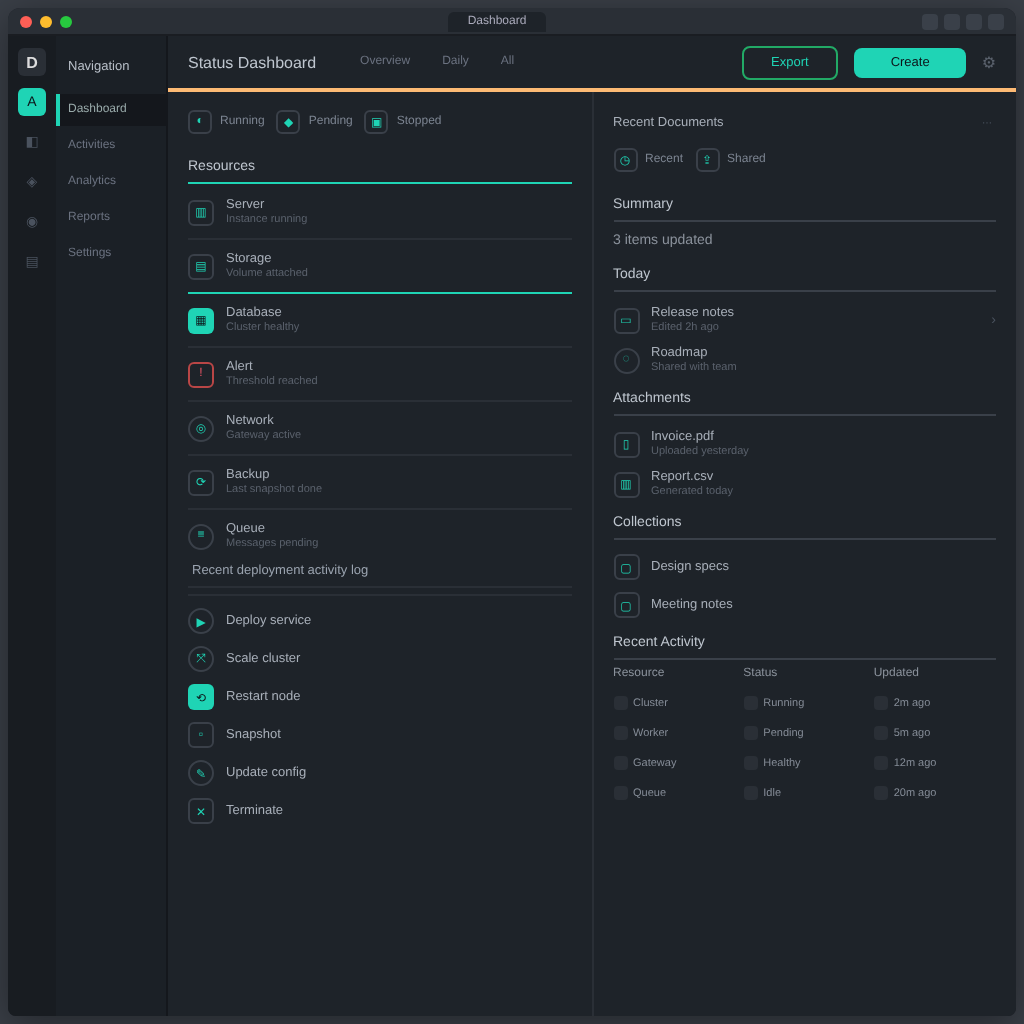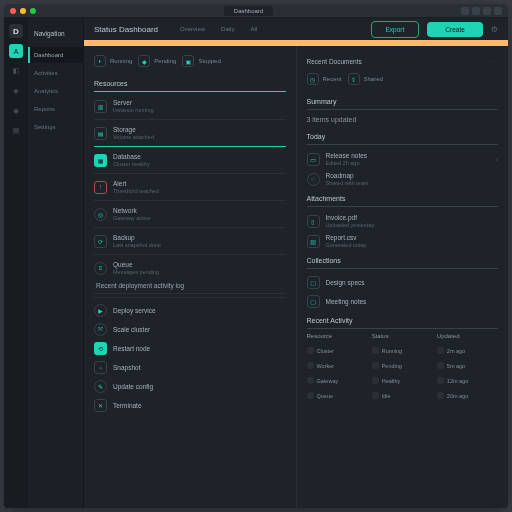--- a/index.html
+++ b/index.html
@@ -70,21 +70,21 @@
       padding: 5px 6px; font-size: 6px; color: #6b7280;
       white-space: nowrap; overflow: hidden;
       cursor: pointer;
     }
     .sb-item.sel { background: #14171c; color: #9aa; border-left: 2px solid #1fd4b5; padding-left: 4px; }
 
     .main { flex: 1; display: flex; flex-direction: column; background: #1e2329; }
 
     .topbar {
       height: 28px;
-      border-bottom: 6px solid #fdba74;
+      border-bottom: 2px solid #fdba74;
       display: flex; align-items: center;
       padding: 0 10px; gap: 8px;
     }
     .crumb { color: #bfc6cf; font-size: 8px; font-weight: 500; }
     .tb-pills { display: flex; gap: 4px; margin-left: 8px; }
     .pill { padding: 2px 6px; font-size: 6px; color: #6b7280; border-radius: 3px; }
     .tb-spacer { flex: 1; }
     .tb-ghost {
       padding: 4px 14px; border: 1px solid #2a6; border-radius: 4px;
       color: #1fd4b5; font-size: 6.5px;

